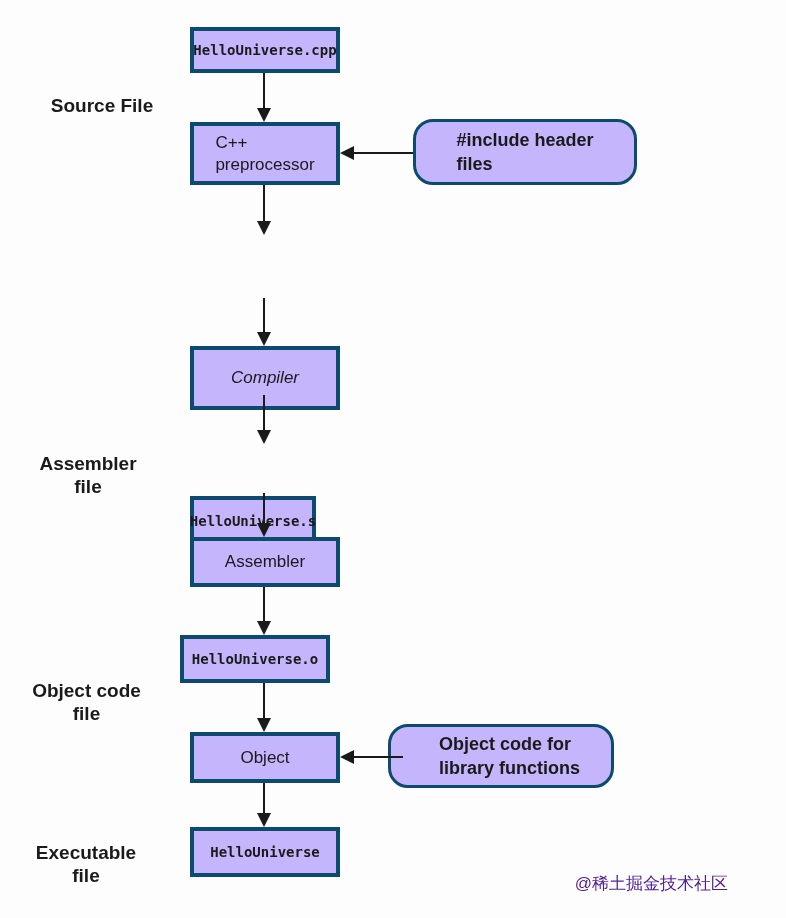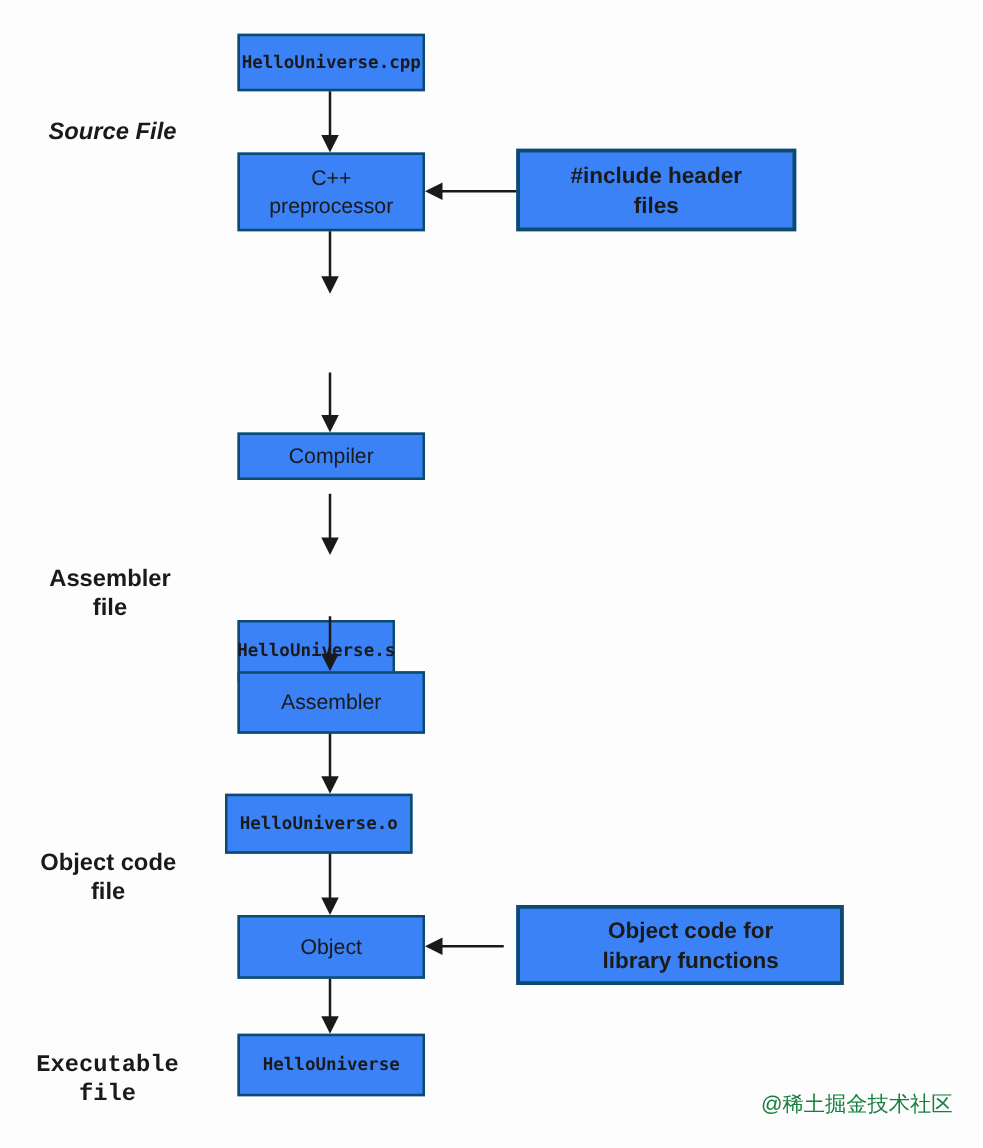--- a/index.html
+++ b/index.html
@@ -11,35 +11,35 @@
     overflow: hidden;
   }
   .canvas {
     position: relative;
     width: 786px;
     height: 918px;
     background: #fdfdfd;
   }
   .box {
     position: absolute;
-    background: #3b82f6;
-    border: 2px solid #0c4a6e;
+    background: #c4b5fd;
+    border: 4px solid #0c4a6e;
     display: flex;
     align-items: center;
     justify-content: center;
-    text-align: center;
     white-space: pre-line;
     font-size: 17px;
     line-height: 22px;
   }
   .box.thick {
     border-width: 3px;
     font-weight: bold;
     font-size: 18px;
     line-height: 24px;
+    border-radius: 20px;
   }
   .box.mono {
     font-family: "DejaVu Sans Mono", monospace;
     font-weight: bold;
     font-size: 14px;
   }
   .side-label {
     position: absolute;
     font-weight: bold;
     font-size: 19px;
@@ -66,61 +66,61 @@
     width: calc(100% - 13px); background: #1a1a1a;
   }
   .harrow .head {
     position: absolute; left: 0; top: 0; width: 0; height: 0;
     border-top: 7px solid transparent;
     border-bottom: 7px solid transparent;
     border-right: 14px solid #1a1a1a;
   }
   .watermark {
     position: absolute;
-    left: 590px; top: 872px; width: 172px;
+    left: 556px; top: 872px; width: 172px;
     text-align: right;
     font-size: 17px;
-    color: #15803d;
+    color: #4c1d95;
   }
 </style>
 </head>
 <body>
 
 <div class="canvas">
 
-  <div class="side-label" style="left:30px; top:94px; width:120px;font-style:italic;">Source File</div>
+  <div class="side-label" style="left:42px; top:94px; width:120px;">Source File</div>
   <div class="side-label" style="left:28px; top:452px; width:120px;">Assembler
 file</div>
   <div class="side-label" style="left:24px; top:643px; width:125px;margin-top:36px;">Object code
 file</div>
-  <div class="side-label" style="left:26px; top:841px; width:120px;font-family:Liberation Mono, monospace;">Executable
+  <div class="side-label" style="left:26px; top:841px; width:120px;">Executable
 file</div>
 
   <div class="box mono" style="left:190px; top:27px; width:150px; height:46px;">HelloUniverse.cpp</div>
 
   <div class="box" style="left:190px; top:122px; width:150px; height:63px;">C++
 preprocessor</div>
 
 
-  <div class="box" style="left:190px; top:346px; width:150px; height:38px;">Compiler</div>
+  <div class="box" style="left:190px; top:346px; width:150px; height:64px;font-style:italic;">Compiler</div>
 
   <div class="box mono" style="left:190px; top:468px; width:126px; height:49px;margin-top:28px;">HelloUniverse.s</div>
 
   <div class="box" style="left:190px; top:537px; width:150px; height:50px;">Assembler</div>
 
   <div class="box mono" style="left:180px; top:635px; width:150px; height:48px;">HelloUniverse.o</div>
 
   <div class="box" style="left:190px; top:732px; width:150px; height:51px;">Object</div>
 
   <div class="box mono" style="left:190px; top:827px; width:150px; height:50px;">HelloUniverse</div>
 
   <div class="box thick" style="left:413px; top:119px; width:224px; height:66px;">#include header
 files</div>
 
-  <div class="box thick" style="left:413px; top:724px; width:262px; height:64px;padding-left:17px;">Object code for
+  <div class="box thick" style="left:388px; top:724px; width:226px; height:64px;padding-left:17px;">Object code for
 library functions</div>
 
   <div class="varrow" style="top:73px; height:49px;">
     <div class="shaft"></div>
     <div class="head"></div>
   </div>
   <div class="varrow" style="top:185px; height:50px;">
     <div class="shaft"></div>
     <div class="head"></div>
   </div>

